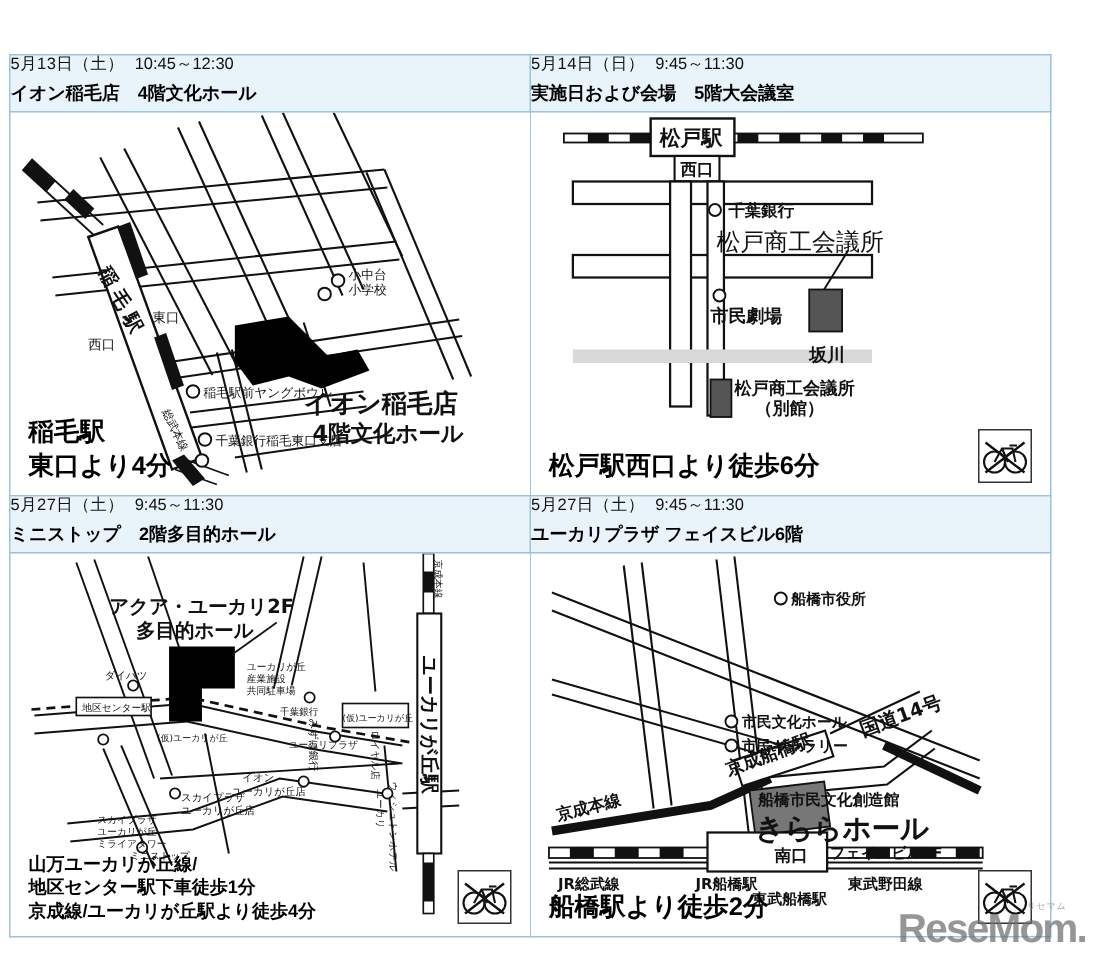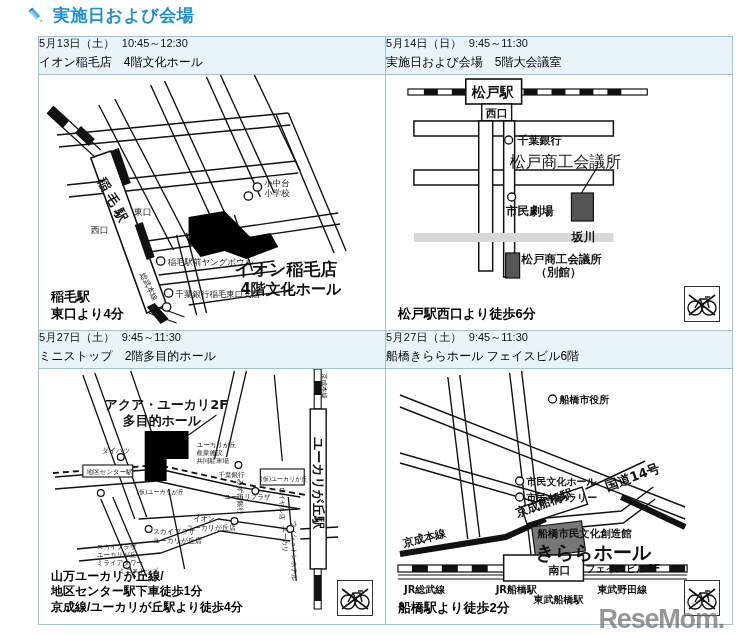--- a/index.html
+++ b/index.html
@@ -18,46 +18,46 @@
     height:26px;
   }
   .pencil-icon{display:block;width:20px;height:20px;transform:translateY(1px);}
   .section-title{
     font-size:17px;font-weight:bold;color:#1b8fd0;
     letter-spacing:.5px;line-height:1;white-space:nowrap;
   }
 
   
   .venue-table{
-    position:absolute;left:38px;top:36px;
+    position:absolute;left:6px;top:36px;
     width:694px;height:484px;
     border-collapse:collapse;
     table-layout:fixed;
   }
   .venue-table td{
     border:1px solid #9dc3d9;
     vertical-align:top;
     padding:0;
     width:347px;
   }
   .cell-head{
     background:#e9f3fa;
     padding:7px 9px 8px 9px;
     height:38px;box-sizing:border-box;
   }
   .cell-date{font-size:11px;color:#111;letter-spacing:.3px;line-height:1.25;white-space:nowrap;}
   .cell-date .time{margin-left:7px;letter-spacing:0;}
-  .cell-venue{font-size:12px;font-weight:normal;color:#000;margin-top:4px;line-height:1.25;white-space:nowrap;}
+  .cell-venue{font-size:12px;font-weight:bold;color:#000;margin-top:4px;line-height:1.25;white-space:nowrap;}
   .cell-map{background:#fff;padding:0;height:255px;position:relative;}
   .map-box{position:relative;width:100%;height:100%;overflow:hidden;}
   .map-svg{position:absolute;left:0;top:0;width:100%;height:100%;display:block;}
 
   .access-note{
     position:absolute;left:12px;bottom:8px;
-    font-size:13px;font-weight:bold;line-height:1.32;
+    font-size:17px;font-weight:bold;line-height:1.32;
     white-space:pre-line;color:#000;
   }
   .access-note.small{font-size:12px;}
   .nobike{
     position:absolute;right:12px;bottom:8px;
     width:34px;height:34px;border:1px solid #333;background:#fff;
   }
   .nobike svg{display:block;width:100%;height:100%;}
 
   
@@ -75,34 +75,20 @@
   }
 
   
   .mlbl{font-family:"DejaVu Sans","Liberation Sans",sans-serif;}
 </style>
 </head>
 <body>
 
 <div class="page">
 
-  <div class="section-head">
-    <span class="pencil-icon">
-      <svg viewBox="0 0 20 20" width="20" height="20">
-        <g transform="rotate(-42 10 10)">
-          <rect x="8" y="1.5" width="5" height="11.5" fill="#4aaee0"></rect>
-          <rect x="8" y="1.5" width="2.2" height="11.5" fill="#8fd3f2"></rect>
-          <rect x="8" y="1.2" width="5" height="1.6" fill="#2b85b8"></rect>
-          <polygon points="8,13 13,13 10.5,18.2" fill="#f2f2f0"></polygon>
-          <polygon points="9.6,16.6 11.4,16.6 10.5,18.2" fill="#444"></polygon>
-        </g>
-      </svg>
-    </span>
-    <span class="section-title">実施日および会場</span>
-  </div>
 
   <table class="venue-table">
     <tbody>
       <tr>
 
         <td class="cell-head">
           <div class="cell-date">
             <span>5月13日（土）</span><span class="time">10:45～12:30</span>
           </div>
           <div class="cell-venue">イオン稲毛店　4階文化ホール</div>
@@ -284,21 +270,21 @@
           <div class="cell-date">
             <span>5月27日（土）</span><span class="time">9:45～11:30</span>
           </div>
           <div class="cell-venue">ミニストップ　2階多目的ホール</div>
         </td>
 
         <td class="cell-head">
           <div class="cell-date">
             <span>5月27日（土）</span><span class="time">9:45～11:30</span>
           </div>
-          <div class="cell-venue">船橋きららホール フェイスビル6階</div>
+          <div class="cell-venue">ユーカリプラザ フェイスビル6階</div>
         </td>
       </tr>
 
       <tr>
 
         <td class="cell-map">
           <div class="map-box">
             <svg class="map-svg" viewBox="0 0 347 255" preserveAspectRatio="none">
               <g stroke="#111" fill="none" stroke-width="1.3">
 

